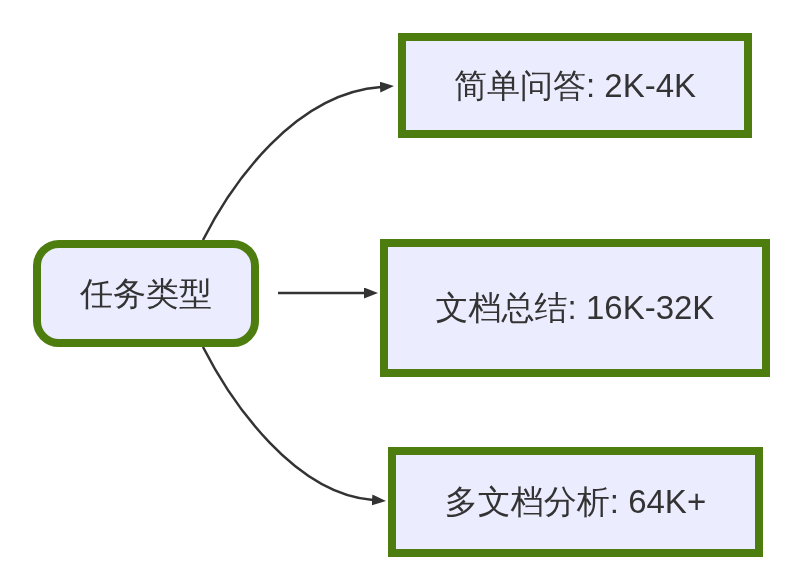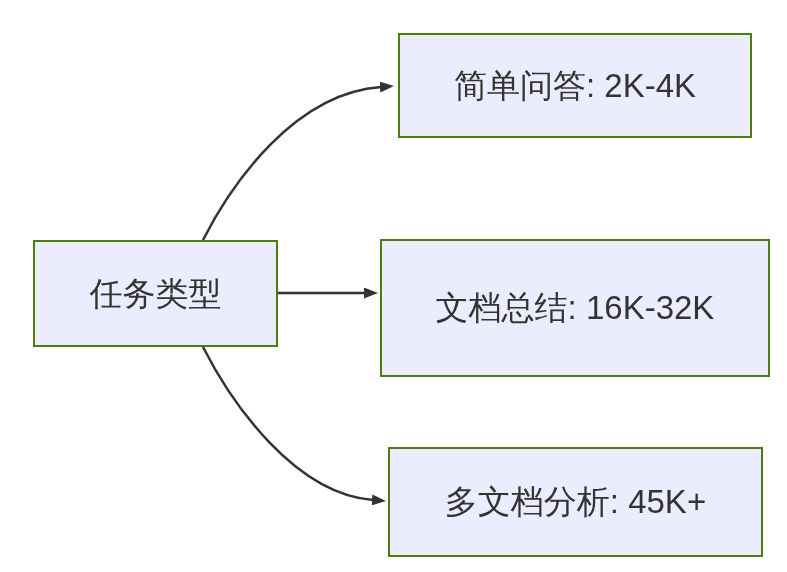--- a/index.html
+++ b/index.html
@@ -24,30 +24,30 @@
   }
   .edge-path {
     fill: none;
     stroke: #333333;
     stroke-width: 2.5px;
   }
   .node {
     position: absolute;
     box-sizing: border-box;
     background: #ECECFF;
-    border: 2px solid #4d7c0f;
+    border: 8px solid #4d7c0f;
     display: flex;
     align-items: center;
     justify-content: center;
     color: #333333;
     font-size: 33px;
     line-height: 1.2;
     white-space: nowrap;
   }
-  .node-root   { left: 33px;  top: 240px; width: 245px; height: 107px; }
+  .node-root   { left: 33px;  top: 240px; width: 226px; height: 107px; border-radius: 26px; }
   .node-top    { left: 398px; top: 33px;  width: 354px; height: 105px; }
   .node-middle { left: 380px; top: 239px; width: 390px; height: 138px; }
   .node-bottom { left: 388px; top: 447px; width: 375px; height: 110px; }
 </style>
 </head>
 <body>
 
 <div class="canvas">
 
   <svg class="edges" viewBox="0 0 787 572" xmlns="http://www.w3.org/2000/svg">
@@ -67,16 +67,16 @@
 
   <div class="node node-top">
     <span>简单问答: 2K-4K</span>
   </div>
 
   <div class="node node-middle">
     <span>文档总结: 16K-32K</span>
   </div>
 
   <div class="node node-bottom">
-    <span>多文档分析: 45K+</span>
+    <span>多文档分析: 64K+</span>
   </div>
 
 </div>
 
 </body></html>

